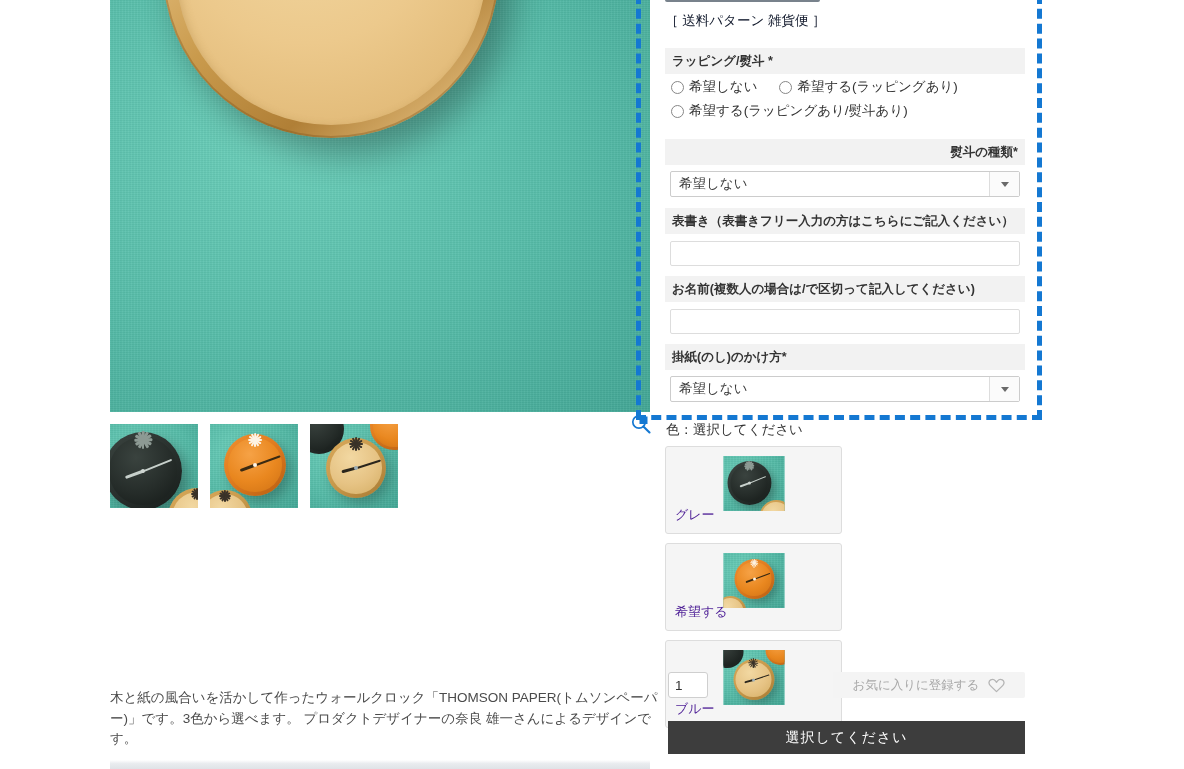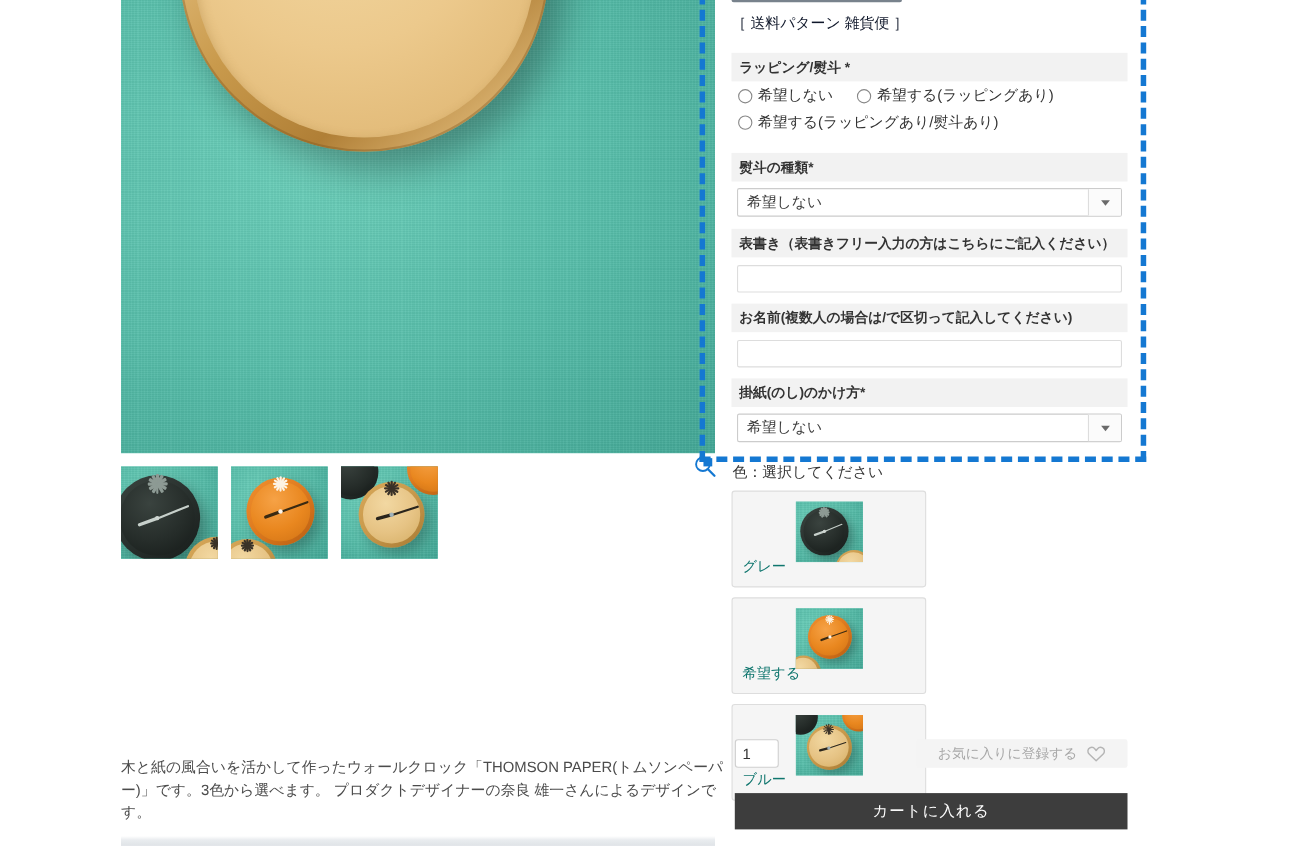--- a/index.html
+++ b/index.html
@@ -247,21 +247,21 @@
     top: 9px;
     width: 61px; height: 55px;
     overflow: hidden;
     background: #5fc4b0;
   }
   .swatch .sw-img .wall { position: absolute; inset: 0; }
   .swatch .sw-label {
     position: absolute;
     left: 9px; bottom: 9px;
     font-size: 13px;
-    color: #0f766e;
+    color: #4c1d95;
   }
 
   
   #purchase-row {
     position: absolute;
     left: 0; top: 672px;
     width: 360px; height: 26px;
   }
   #qty-input {
     position: absolute;
@@ -470,21 +470,21 @@
         </label>
       </div>
       <div class="radio-row" style="padding-top:6px;text-align:center;">
         <label class="opt">
           <span class="radio-circle"></span>
           <span>希望する(ラッピングあり/熨斗あり)</span>
         </label>
       </div>
     </div>
 
-    <div class="field-block" style="top:139px;">
+    <div class="field-block" style="top:139px;text-align:right;">
       <div class="field-label">熨斗の種類*</div>
       <div class="sel-wrap">
         <span class="sel-val">希望しない</span>
         <span class="sel-arrow">
             <i></i>
           </span>
       </div>
     </div>
 
     <div class="field-block" style="top:208px;">
@@ -616,17 +616,17 @@
       <button id="fav-button">
         <span>お気に入りに登録する</span>
         <span style="display:inline-flex;">
           <svg width="17" height="15" viewBox="0 0 17 15">
             <path d="M8.5 13.6 L2.1 7.4 C0.4 5.7 0.7 3.0 2.7 1.9 C4.3 1.0 6.3 1.5 7.4 2.9 L8.5 4.3 L9.6 2.9 C10.7 1.5 12.7 1.0 14.3 1.9 C16.3 3.0 16.6 5.7 14.9 7.4 Z" fill="none" stroke="#b5b5b5" stroke-width="1.3" stroke-linejoin="round"></path>
           </svg>
         </span>
       </button>
     </div>
 
-    <button id="cart-button">カートに入れる</button>
+    <button id="cart-button">選択してください</button>
   </div>
 
   <div id="selection-outline"></div>
 </div>
 
 </body></html>

